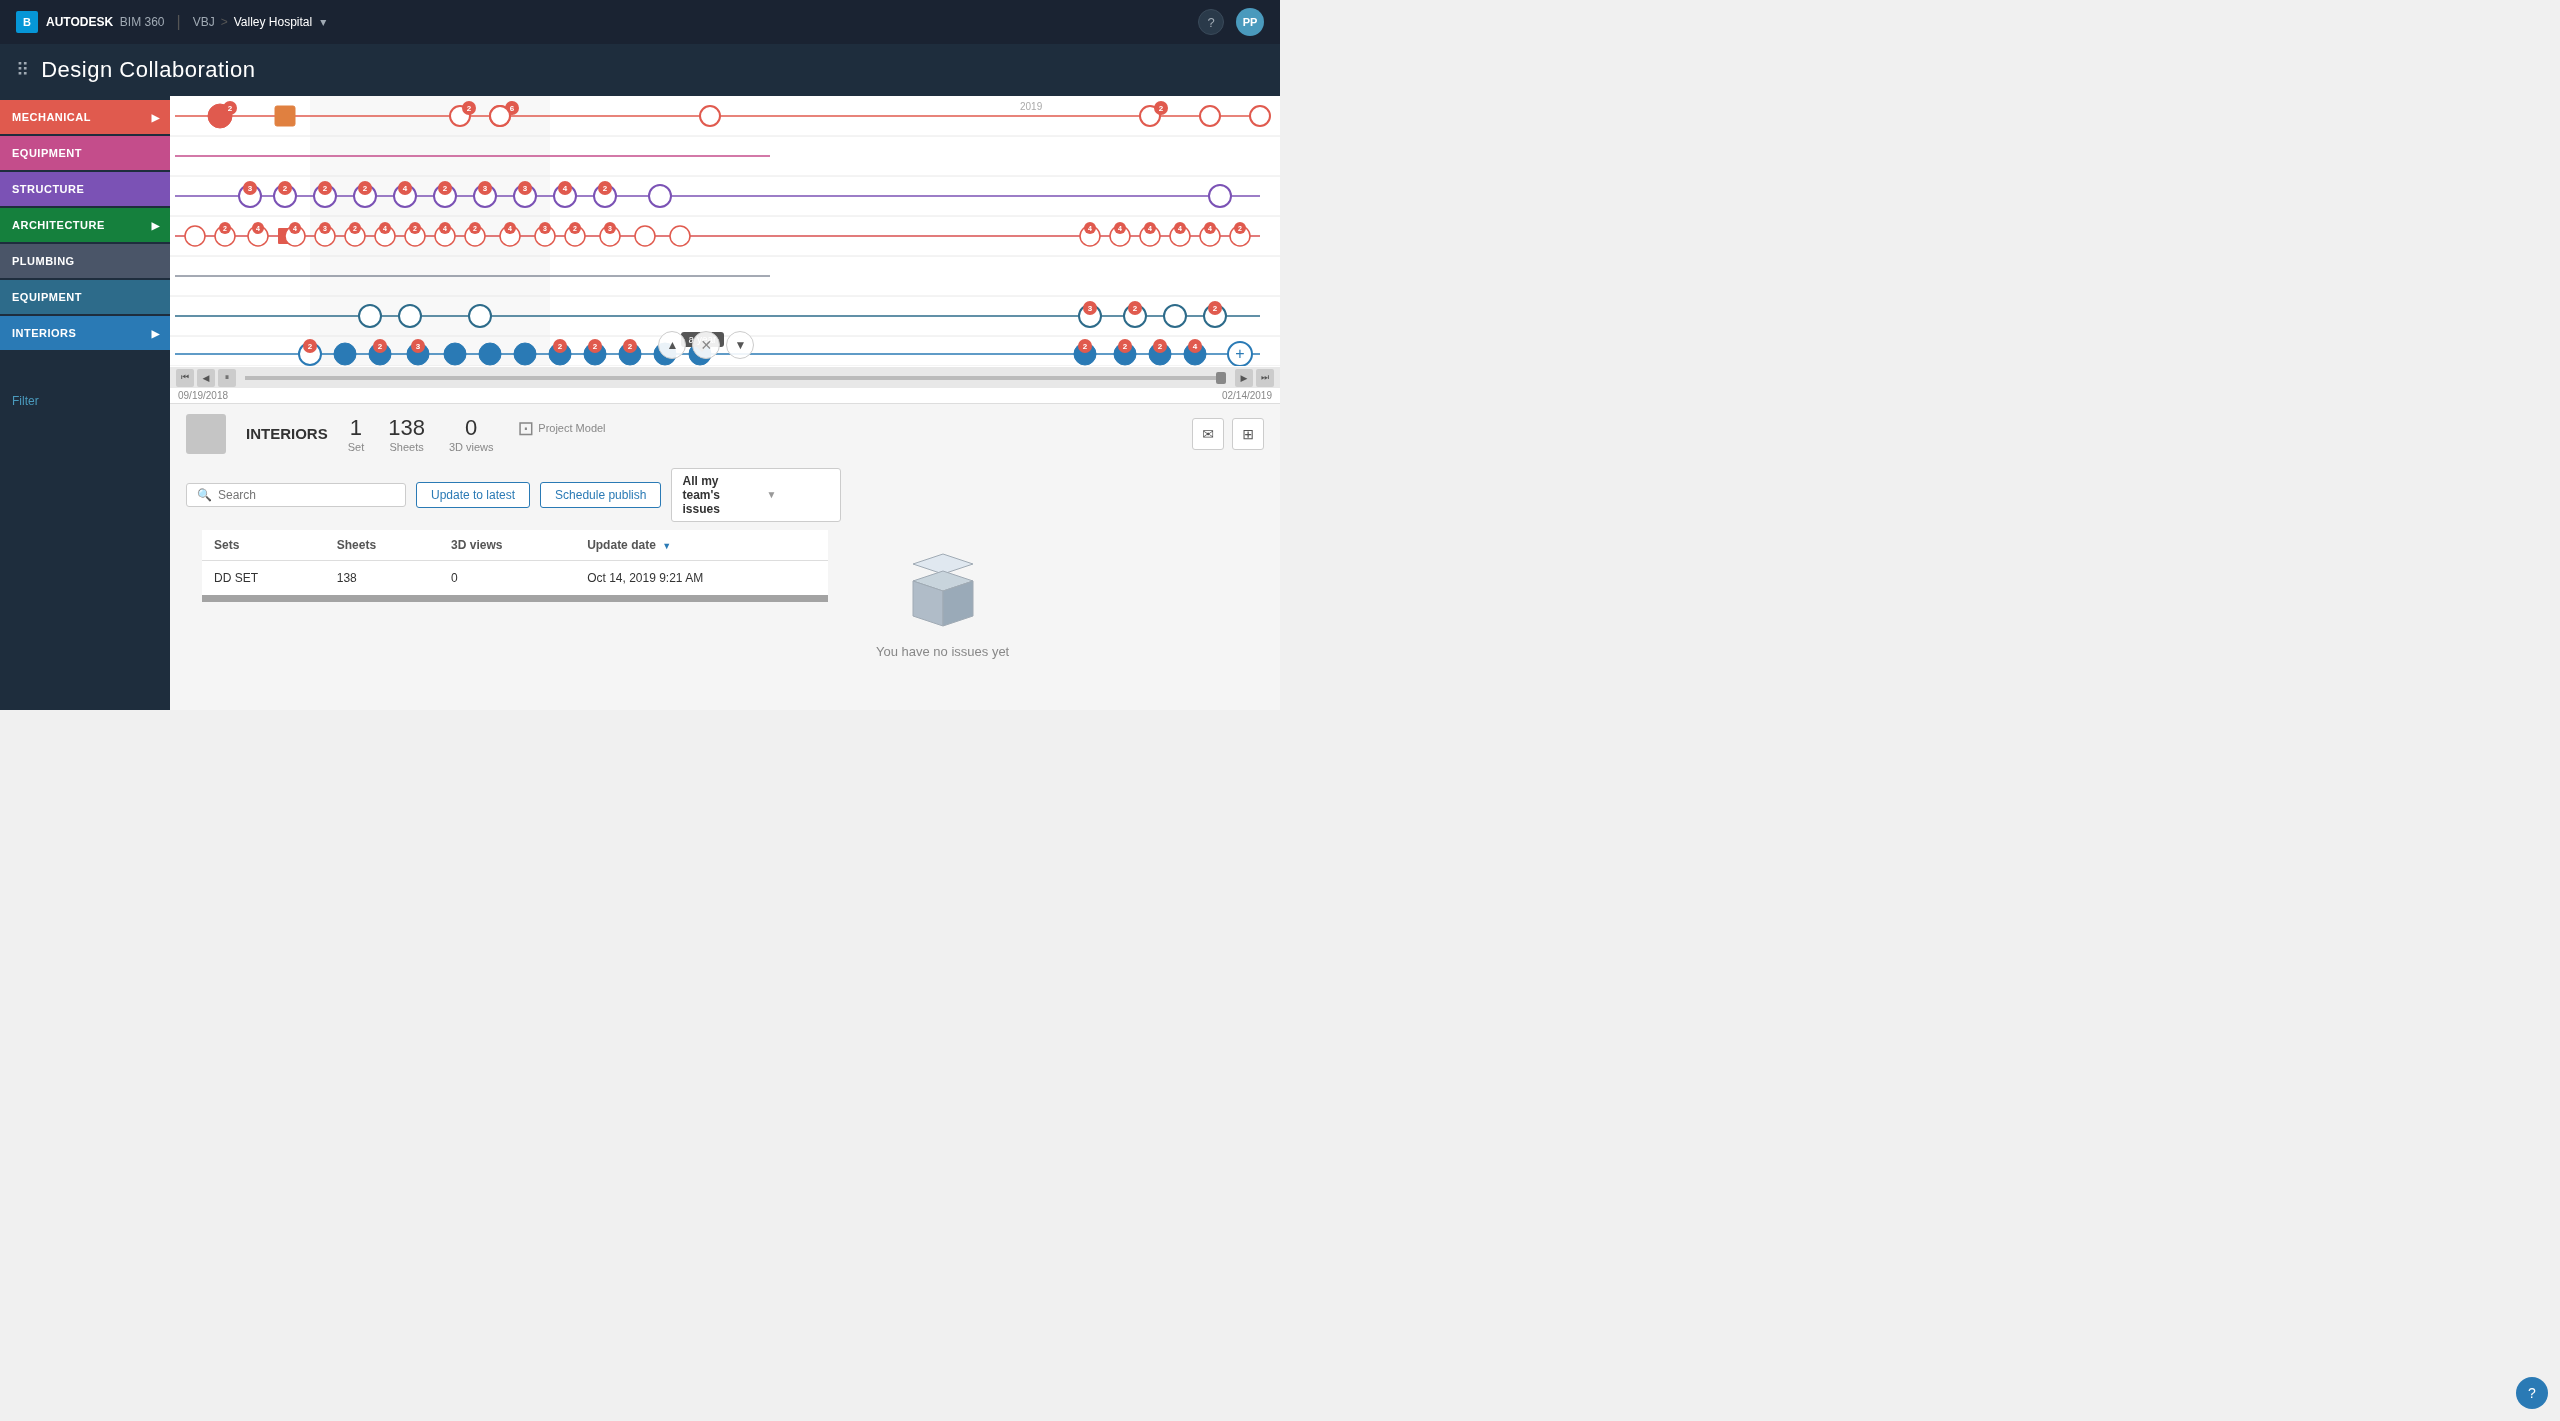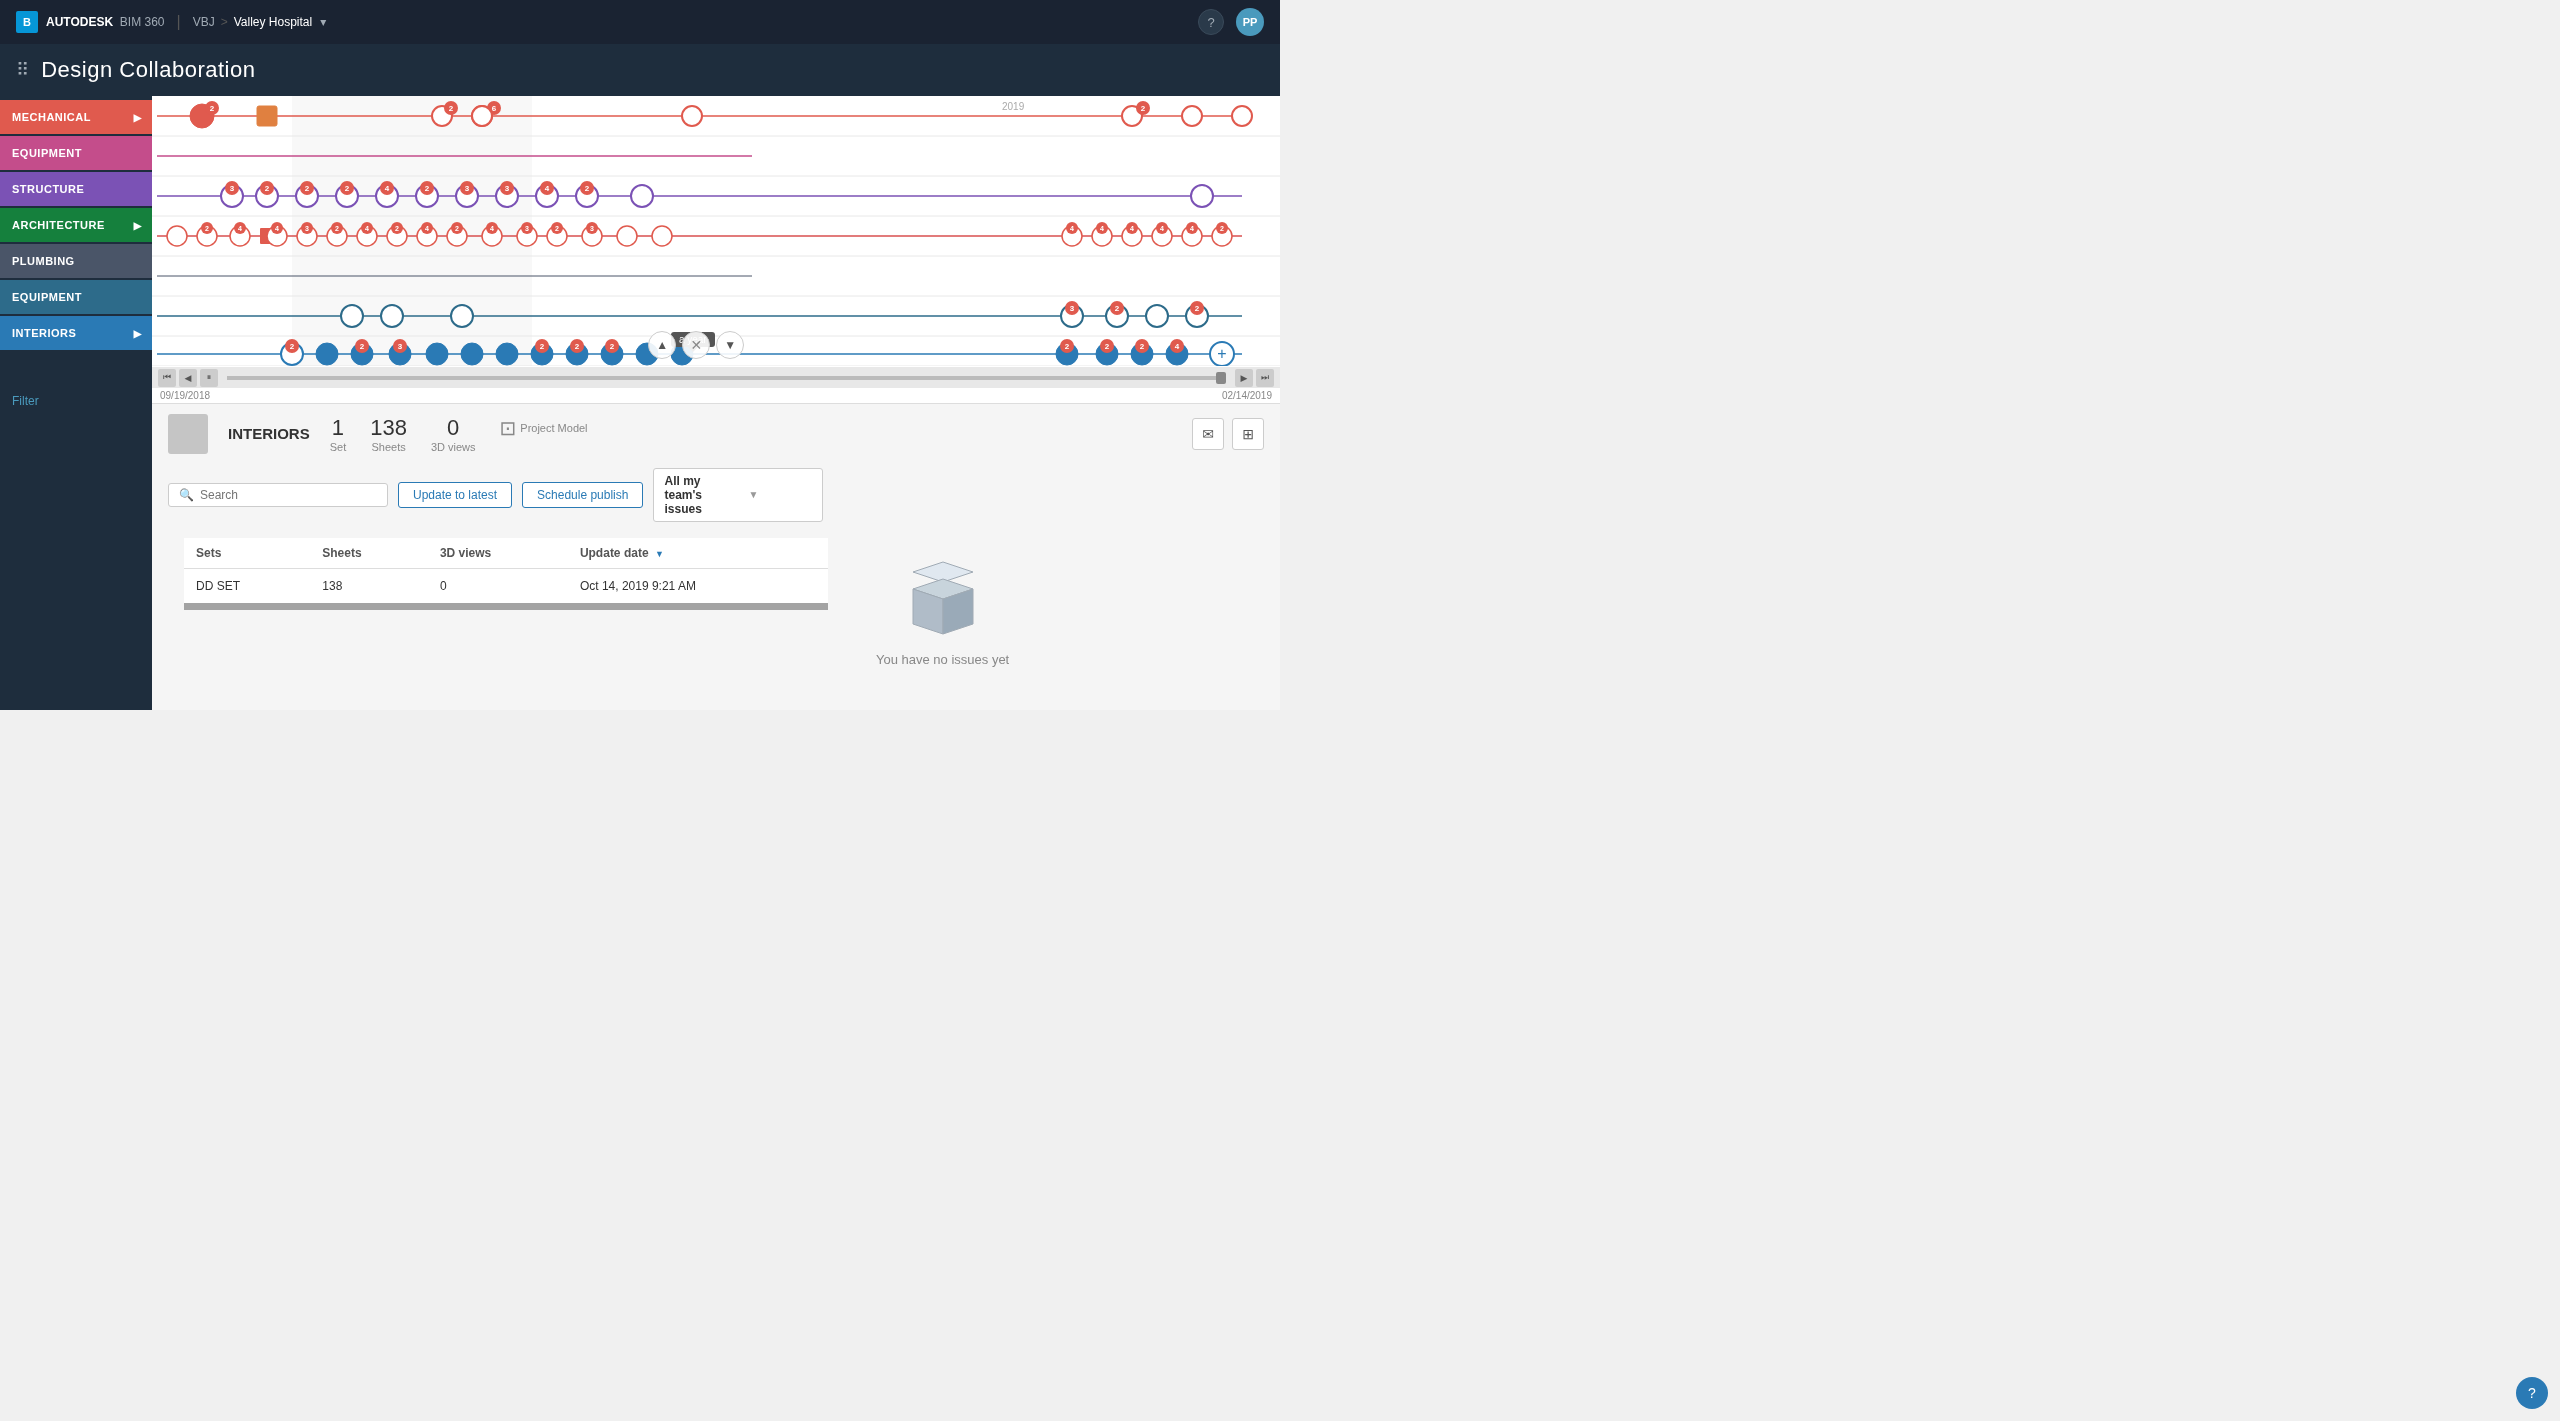--- a/index.html
+++ b/index.html
@@ -51,21 +51,21 @@
       gap: 12px;
     }
     .grid-icon { color: #a0aab4; font-size: 18px; cursor: pointer; }
     .app-title { color: white; font-size: 22px; font-weight: 300; letter-spacing: 0.5px; }
 
     
     .main-layout { display: flex; height: calc(710px - 96px); }
 
     
     .sidebar {
-      width: 152px;
+      width: 170px;
       background: #1e2d3d;
       flex-shrink: 0;
       padding-top: 4px;
     }
     .sidebar-item {
       height: 34px;
       display: flex;
       align-items: center;
       padding: 0 12px;
       cursor: pointer;
@@ -639,21 +639,21 @@
           <input type="text" placeholder="Search" style="">
         </div>
         <button class="btn-outline">Update to latest</button>
         <button class="btn-outline">Schedule publish</button>
         <div class="dropdown-select">
           <span>All my team's issues</span>
           <span class="dropdown-arrow">▼</span>
         </div>
       </div>
 
-      <div style="display:flex;margin-top:8px;">
+      <div style="display:flex;">
 
         <div style="flex:1;">
           <div class="table-container">
             <table class="data-table">
               <thead>
                 <tr>
                   <th>Sets</th>
                   <th>Sheets</th>
                   <th>3D views</th>
                   <th>

